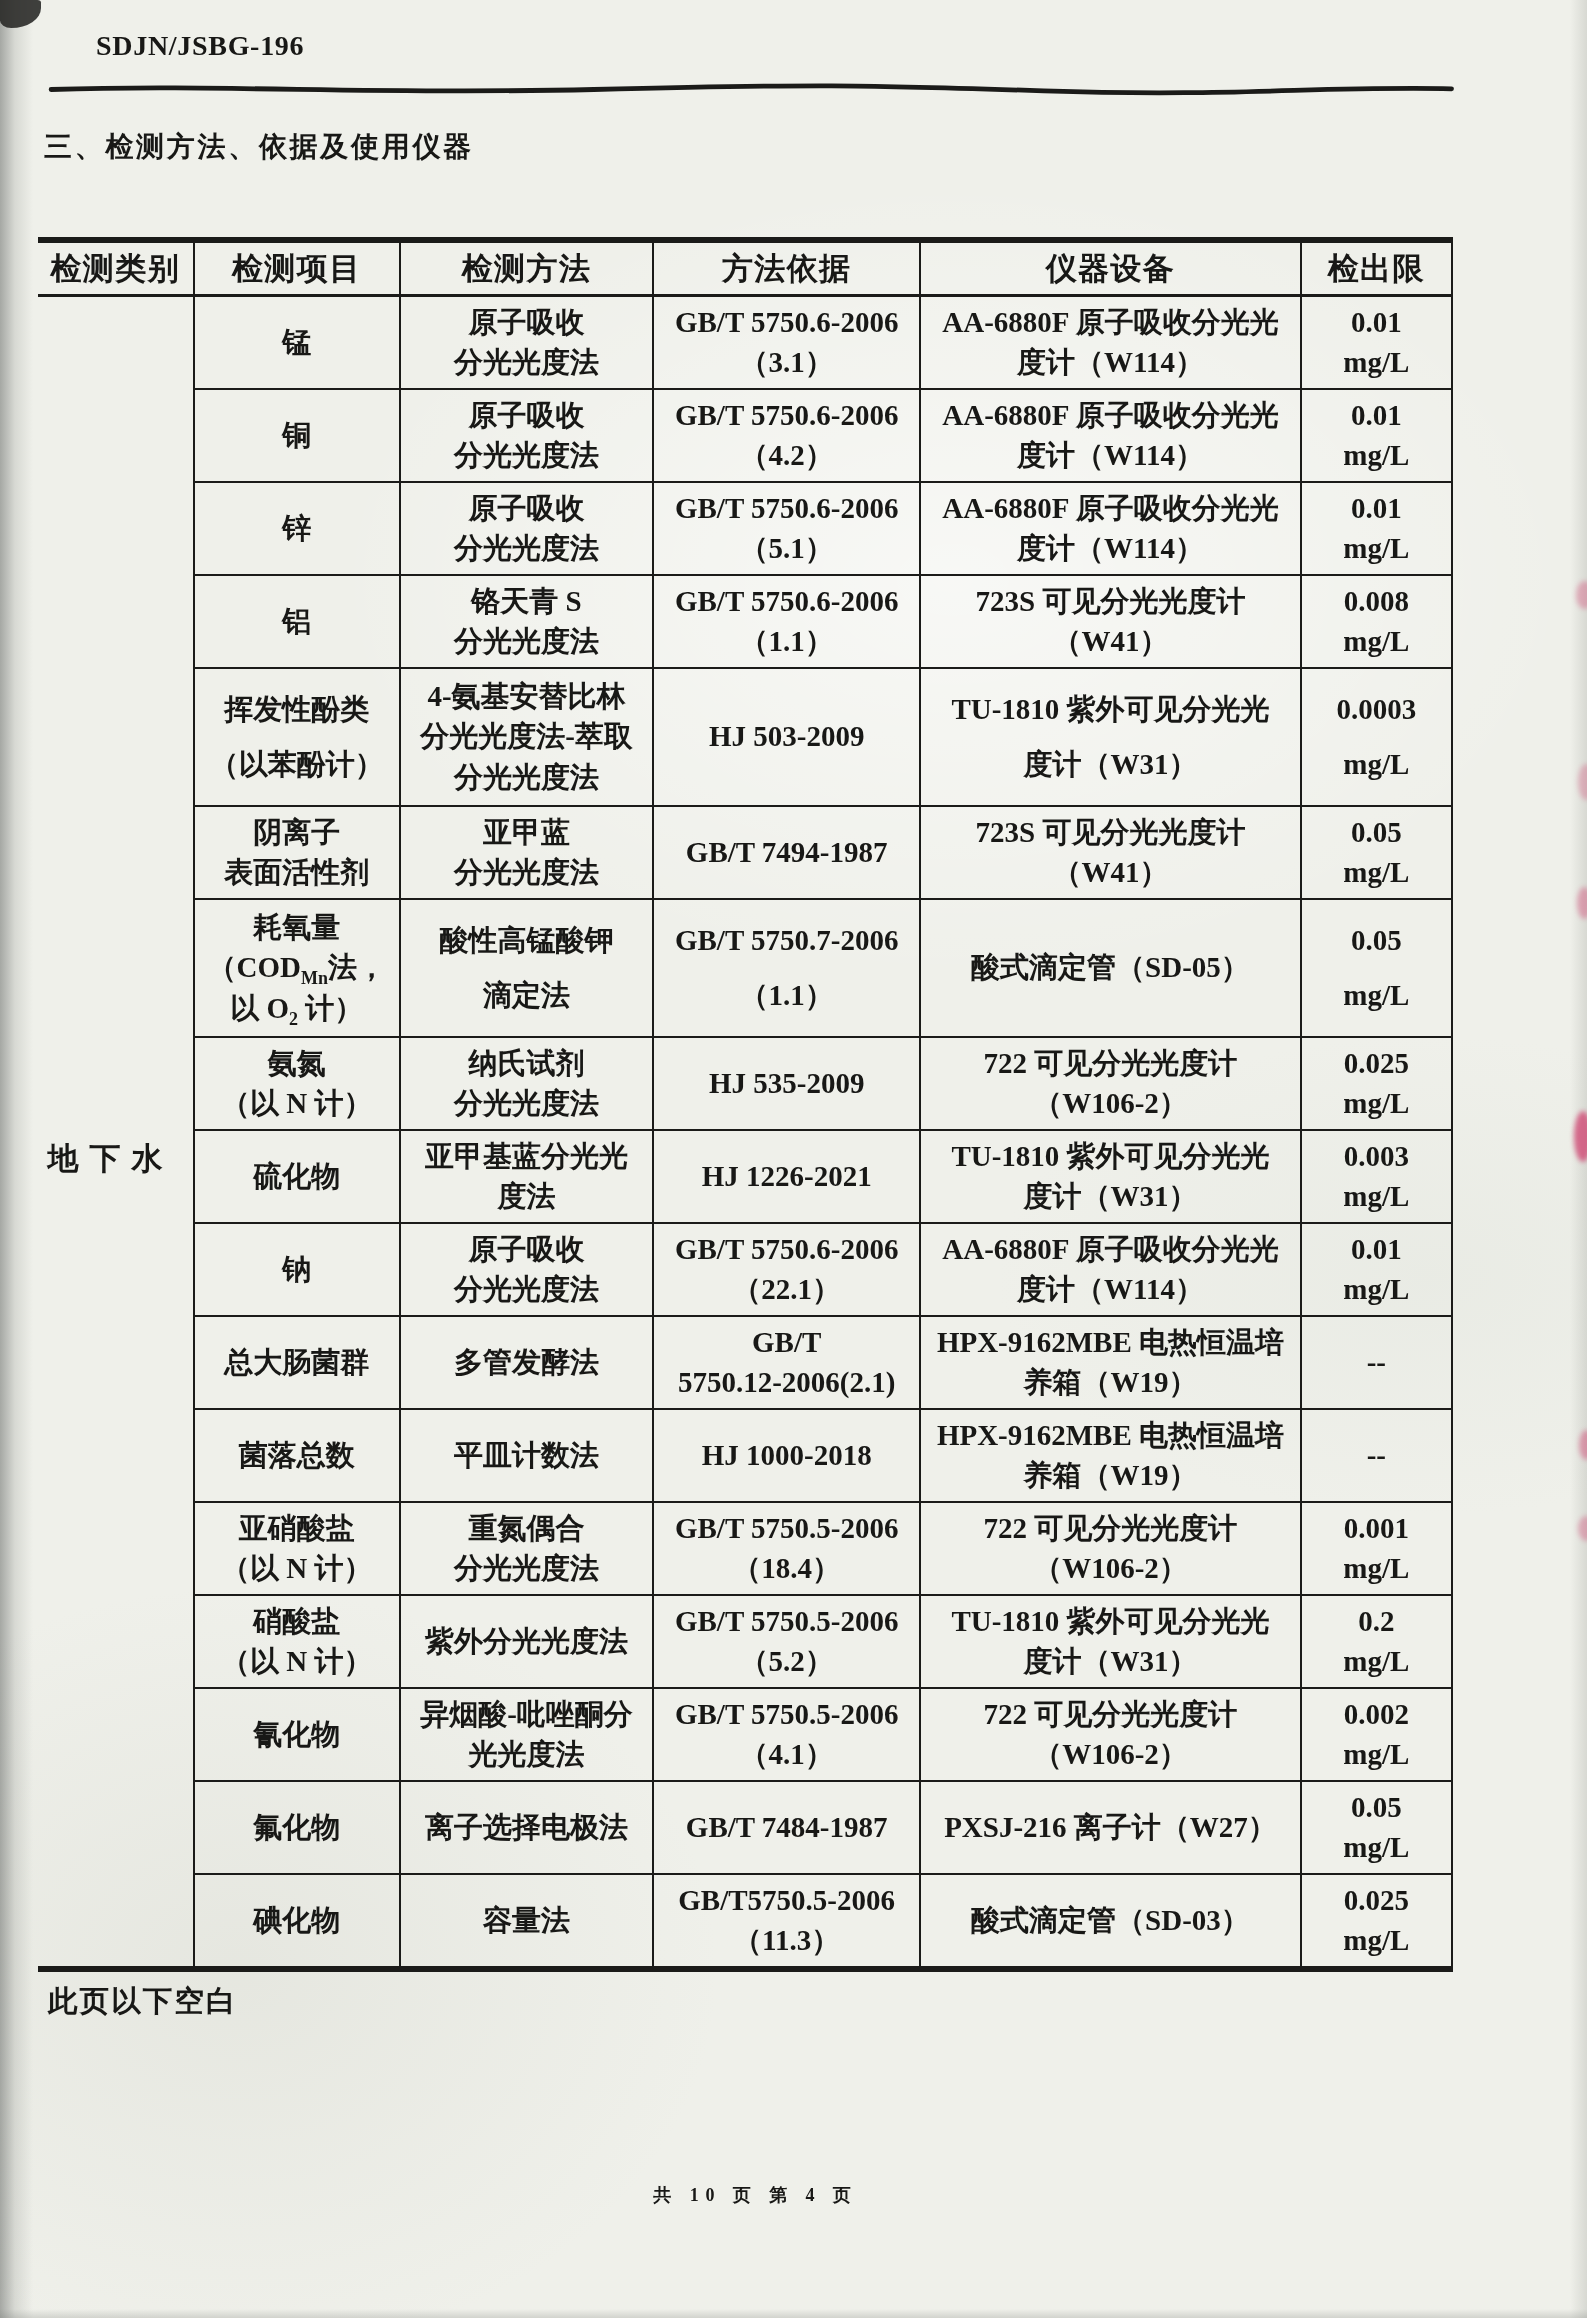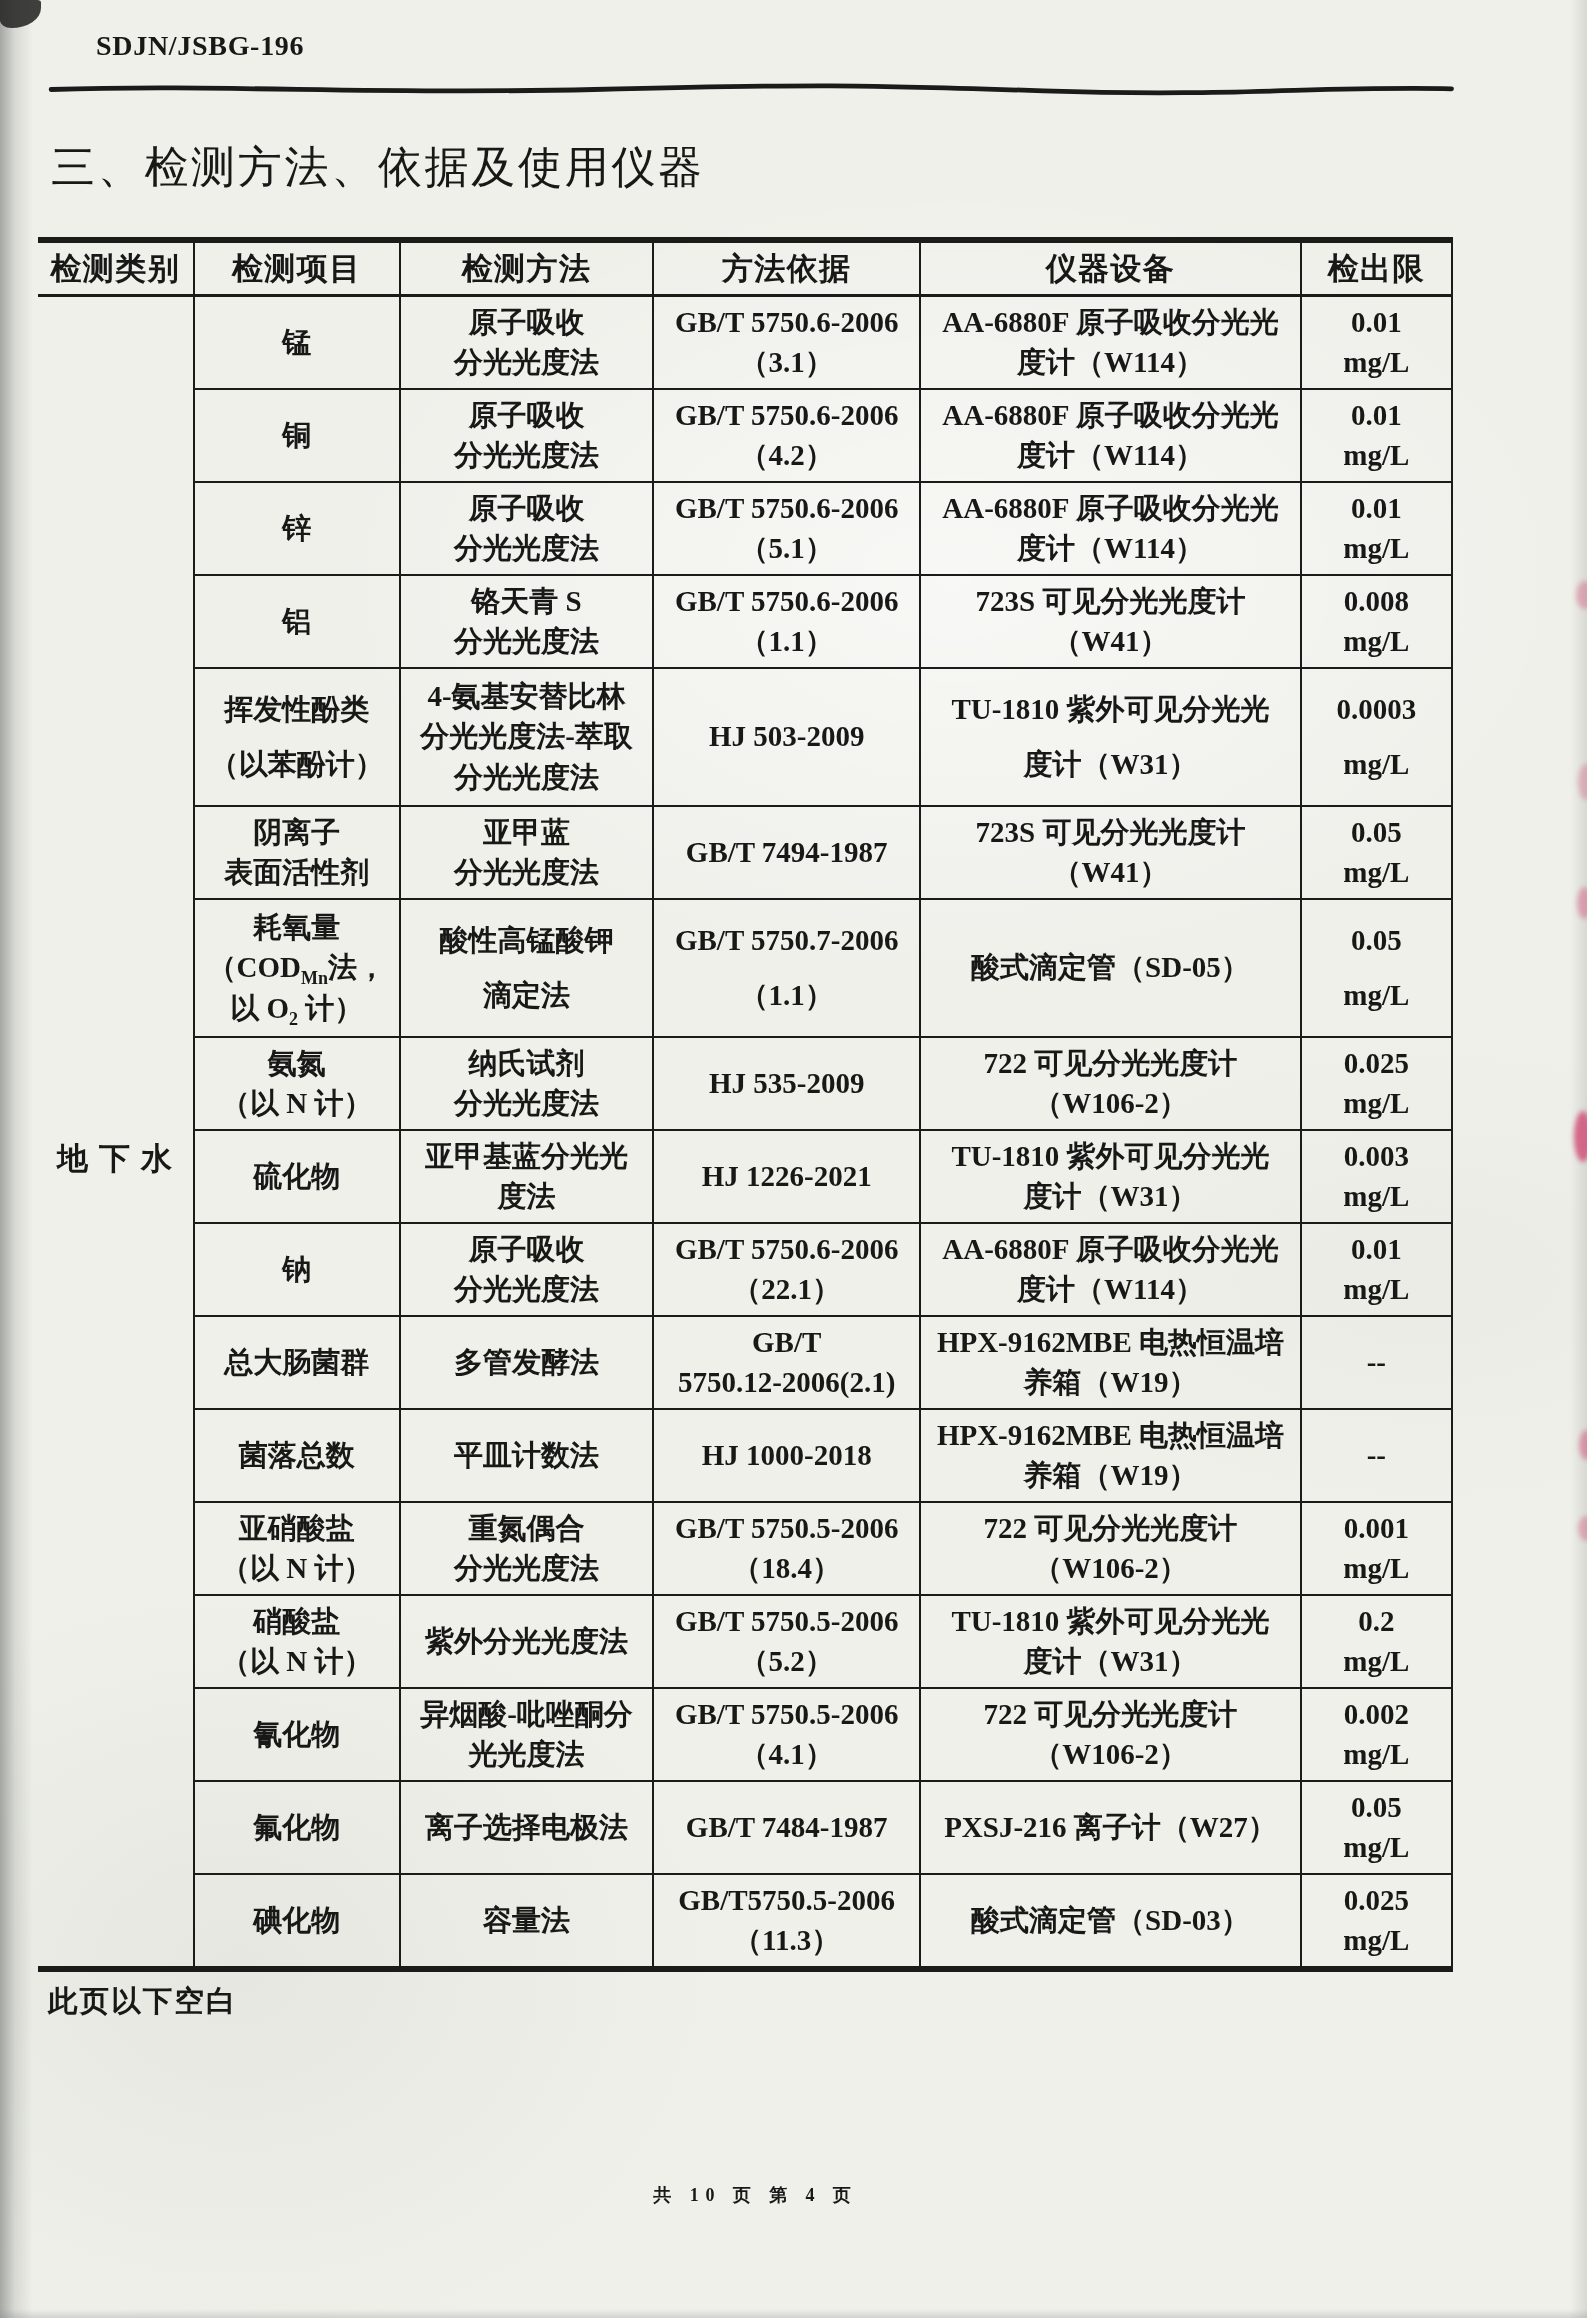--- a/index.html
+++ b/index.html
@@ -31,38 +31,38 @@
   .s3{right:-4.1px;top:887px;width:15px;height:32px;opacity:.40;}
   .s4{right:-4.1px;top:1111px;width:18px;height:51px;opacity:.75;}
   .s5{right:-5.5px;top:1430px;width:15px;height:30px;opacity:.45;}
   .s6{right:-6.9px;top:1516px;width:16.5px;height:25px;opacity:.35;}
 
   
   .tophdr{position:absolute;left:49px;right:128px;top:30px;display:flex;justify-content:space-between;align-items:baseline;}
   .doc-code{font-size:28px;font-weight:700;letter-spacing:0.7px;margin-left:47px;}
   .report-no{font-size:28px;font-weight:700;letter-spacing:0.7px;}
   .divider{position:absolute;left:43px;top:82px;}
-  .section-title{position:absolute;left:51px;top:109px;font-size:44px;font-weight:400;letter-spacing:2.7px;}
+  .section-title{position:absolute;left:44px;top:109px;font-size:28px;font-weight:700;letter-spacing:2.7px;}
 
   
   .tbl-wrap{position:absolute;left:38px;top:237px;width:1415px;}
   table{border-collapse:collapse;width:100%;table-layout:fixed;
     border-top:6.2px solid #1b1b19;border-bottom:6.2px solid #1b1b19;
     border-right:2.7px solid #1b1b19;border-left:0;}
   th,td{border:2.1px solid #1b1b19;border-top-width:2.7px;border-bottom-width:2.7px;padding:0;}
   th:first-child, td.cat{border-left:0;}
   thead th{border-top:0;border-bottom:3.4px solid #1b1b19;font-weight:600;}
   thead .cell{height:51px;font-size:31px;letter-spacing:1.4px;}
   .cell{display:flex;flex-direction:column;justify-content:space-evenly;align-items:center;
     box-sizing:border-box;padding:4.1px 2.7px;}
   tr.normal .cell{height:91px;}
   tr.tall .cell{height:136px;}
   .ln{line-height:1.22;text-align:center;font-size:29px;font-weight:600;white-space:nowrap;}
   sub{font-size:18px;line-height:0;vertical-align:-6.9px;font-weight:600;}
-  td.cat{vertical-align:middle;text-align:center;font-size:31px;font-weight:600;
+  td.cat{vertical-align:middle;text-align:left;font-size:31px;font-weight:600;
     letter-spacing:11px;padding-top:55px;padding-left:9.6px;}
 
   .blank-note{position:absolute;left:48px;top:1982px;font-size:29.5px;font-weight:600;letter-spacing:2.1px;}
   .page-footer{position:absolute;left:0;top:2183px;width:1511px;text-align:center;
     font-size:18px;font-weight:700;letter-spacing:6.9px;}
 </style>
 </head>
 <body>
 
 <div class="page">

